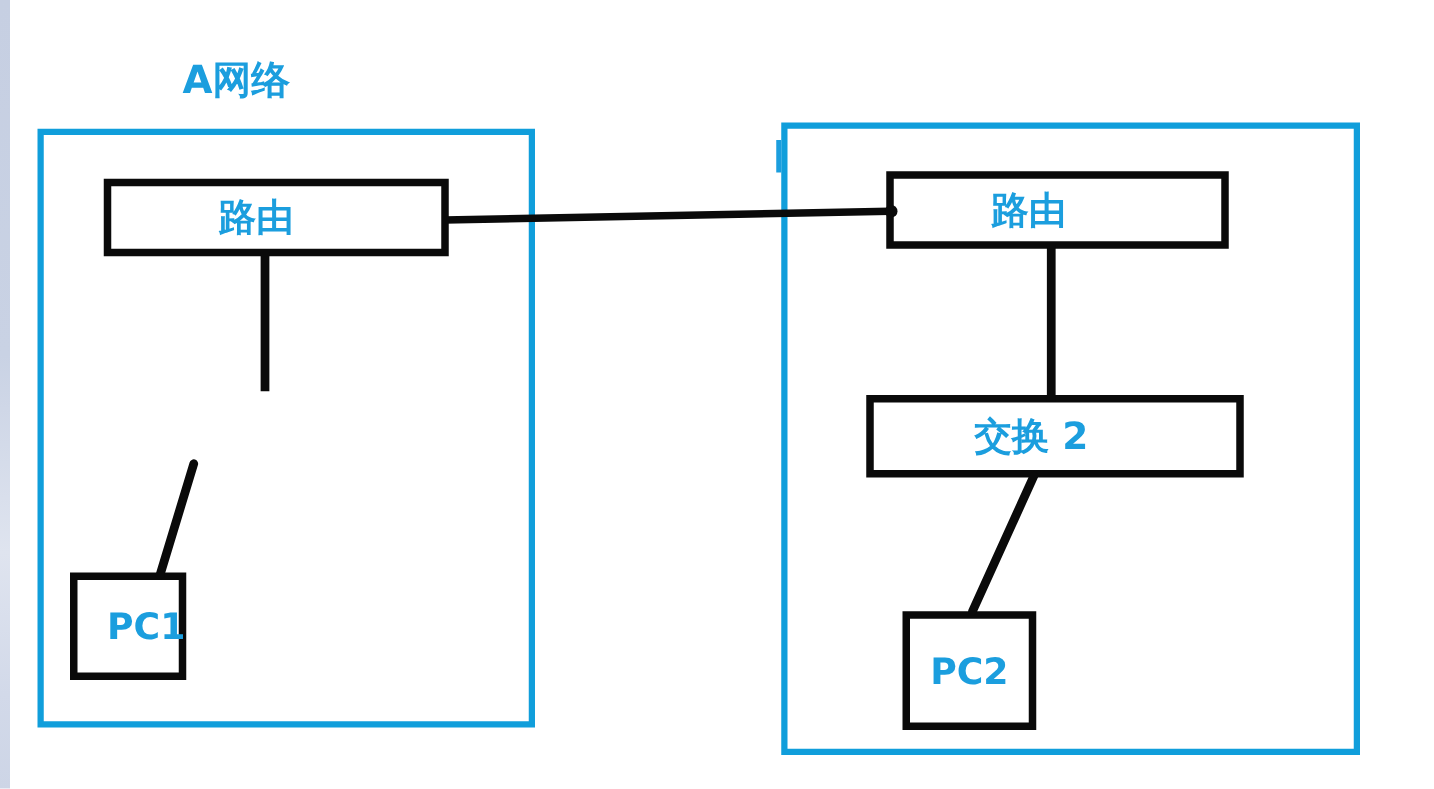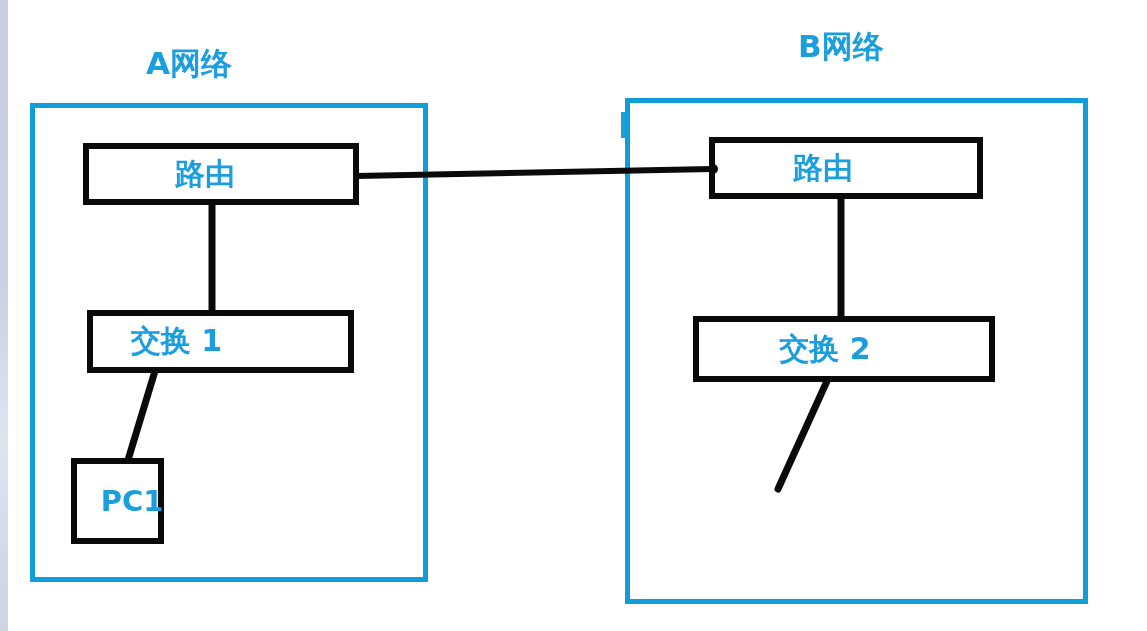--- a/index.html
+++ b/index.html
@@ -48,21 +48,21 @@
     align-items: center;
     justify-content: center;
     color: #1b9ede;
     font-weight: 700;
     font-size: 30px;
     white-space: nowrap;
     text-align: center;
   }
   .node.router-a { left: 83px;  top: 143px; width: 276px; height: 62px; padding-right: 32px; }
   .node.switch-a { left: 87px;  top: 310px; width: 267px; height: 63px; padding-right: 88px; }
-  .node.pc-a     { left: 71px;  top: 458px; width: 93px;  height: 86px; font-size: 29px; padding-left: 29px; }
+  .node.pc-a     { left: 56px;  top: 458px; width: 93px;  height: 86px; font-size: 29px; padding-left: 29px; }
   .node.router-b { left: 709px; top: 137px; width: 274px; height: 62px; padding-right: 46px; }
   .node.switch-b { left: 693px; top: 316px; width: 302px; height: 66px; padding-right: 38px; }
   .node.pc-b     { left: 722px; top: 489px; width: 107px; height: 95px; font-size: 29px; }
   .wires {
     position: absolute;
     left: 0; top: 0;
     width: 1147px; height: 631px;
     pointer-events: none;
   }
   .link-label {
@@ -86,34 +86,33 @@
 
 <div class="canvas">
 
   <div class="edge-strip"></div>
 
   <div class="net-box a"></div>
   <div class="net-label a">A网络</div>
   <div class="node router-a">
     <span>路由</span>
   </div>
-  <div class="node switch-a">
-    <span>交换 1</span>
-  </div>
   <div class="node pc-a">
     <span>PC1</span>
   </div>
 
   <div class="net-box b"></div>
-  <div class="net-label b">B网络</div>
   <div class="node router-b">
     <span>路由</span>
   </div>
   <div class="node switch-b">
     <span>交换 2</span>
+  </div>
+  <div class="node pc-b">
+    <span>PC2</span>
   </div>
 
   <svg class="wires" width="1147" height="631" viewBox="0 0 1147 631">
     <line x1="356" y1="176" x2="712" y2="169" stroke="#0a0a0a" stroke-width="6"></line>
     <circle cx="713" cy="169" r="5" fill="#0a0a0a"></circle>
     <line x1="212" y1="202" x2="212" y2="313" stroke="#0a0a0a" stroke-width="7"></line>
     <line x1="155" y1="371" x2="128" y2="460" stroke="#0a0a0a" stroke-width="7" stroke-linecap="round"></line>
     <line x1="841" y1="196" x2="841" y2="321" stroke="#0a0a0a" stroke-width="7"></line>
     <line x1="827" y1="381" x2="778" y2="489" stroke="#0a0a0a" stroke-width="7" stroke-linecap="round"></line>
   </svg>

